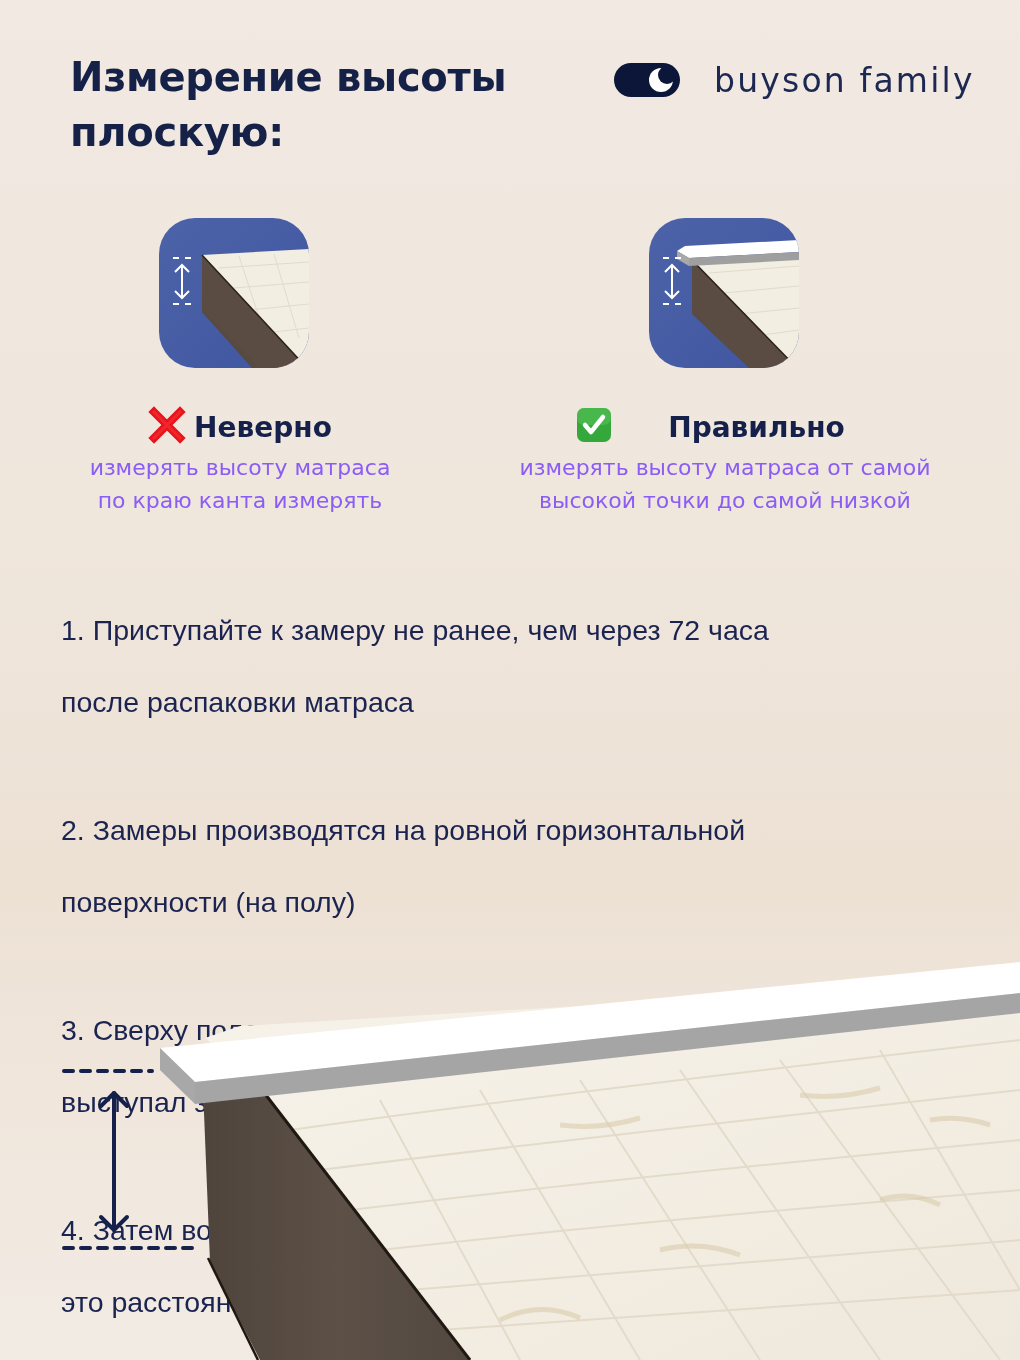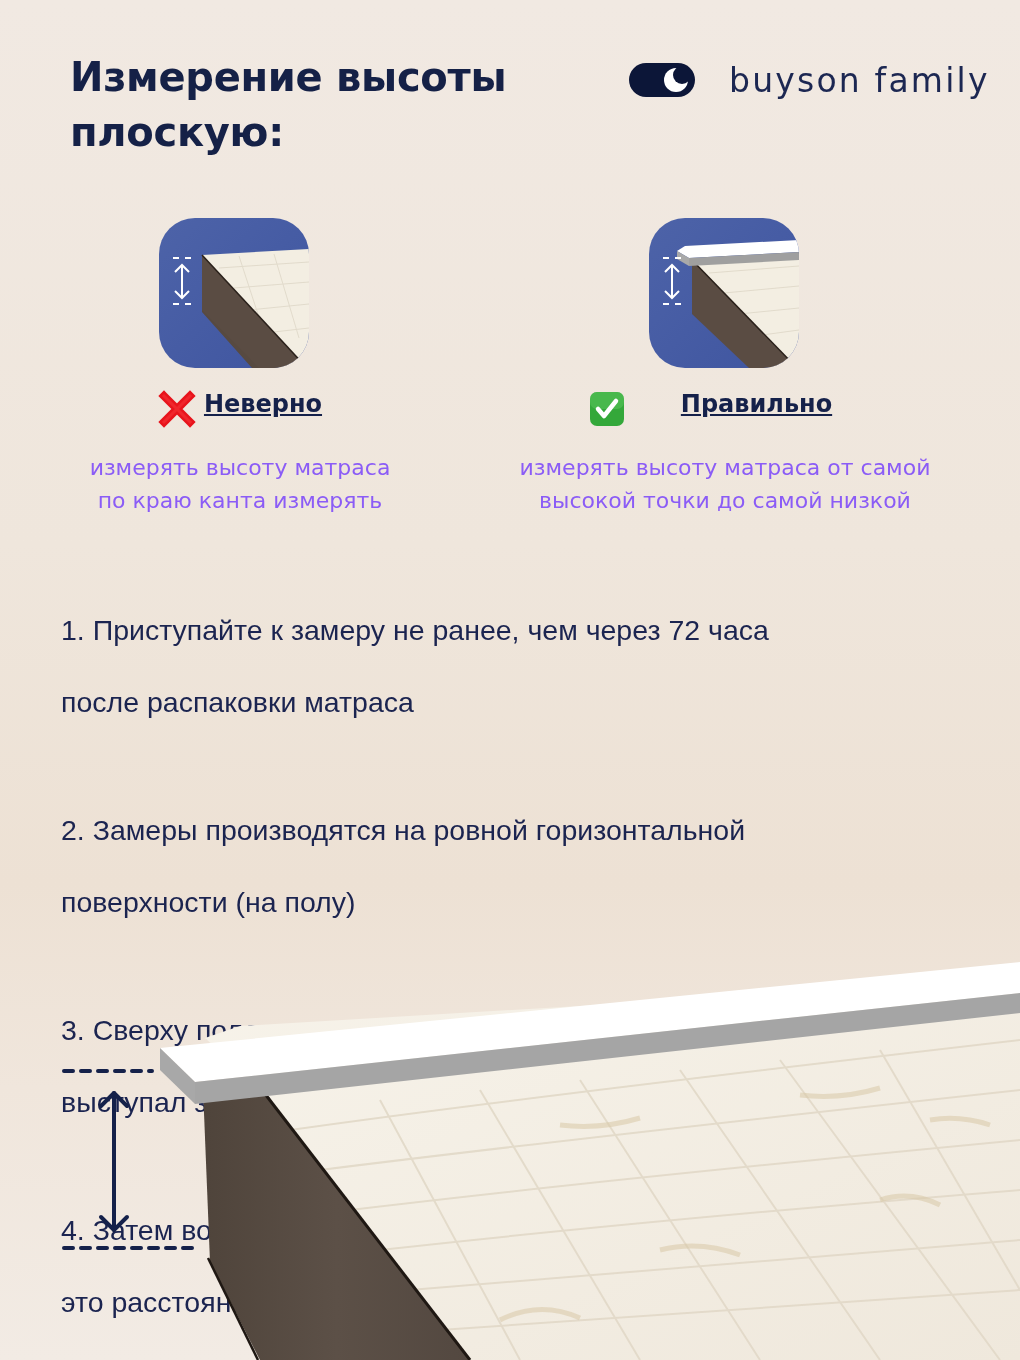--- a/index.html
+++ b/index.html
@@ -8,37 +8,37 @@
     background: linear-gradient(180deg, #f1e9e2 0%, #efe6dc 40%, #ede1d4 65%, #f0e6dc 80%, #f2ebe4 100%);
     font-family: "DejaVu Sans", sans-serif;
     color: #15214a;
   }
   .abs { position: absolute; }
   .title {
     left: 61px; top: 50px; width: 520px;
     font-family: "DejaVu Sans", sans-serif; font-weight: bold;
     font-size: 40px; line-height: 55px; color: #152147; letter-spacing: -0.3px; margin-left: 9px;
   }
-  .logo { left: 629px; top: 60px; height: 40px; display: flex; align-items: center; }
+  .logo { left: 614px; top: 60px; height: 40px; display: flex; align-items: center; }
   .logo-toggle {
     width: 66px; height: 34px; border-radius: 17px; background: #0c1638;
     position: relative;
   }
   .logo-toggle svg { position: absolute; right: 6px; top: 4px; }
   .logo-text {
     margin-left: 34px; font-family: "DejaVu Sans", sans-serif;
     font-size: 33px; color: #1c2752; letter-spacing: 2.2px; font-weight: normal;
   }
   .thumb {
     width: 150px; height: 150px; border-radius: 36px; overflow: hidden;
     background: linear-gradient(135deg, #4d63a8 0%, #3f55a0 100%);
   }
   .verdict {
-    display: flex; align-items: flex-start; justify-content: center;
-    font-weight: bold; font-size: 24px; color: #15214a; text-decoration: underline;
+    display: flex; align-items: flex-end; justify-content: center;
+    font-weight: bold; font-size: 28px; color: #15214a;
   }
   .verdict .mark { margin-right: 8px; display: inline-flex; }
   .desc {
     text-align: center; font-size: 22px; line-height: 33px; color: #8b5cf6;
   }
   .steps {
     left: 61px; top: 576px; width: 940px;
     font-family: "Liberation Sans", sans-serif; font-size: 28.5px; line-height: 36px;
     color: #1b2450;
   }

